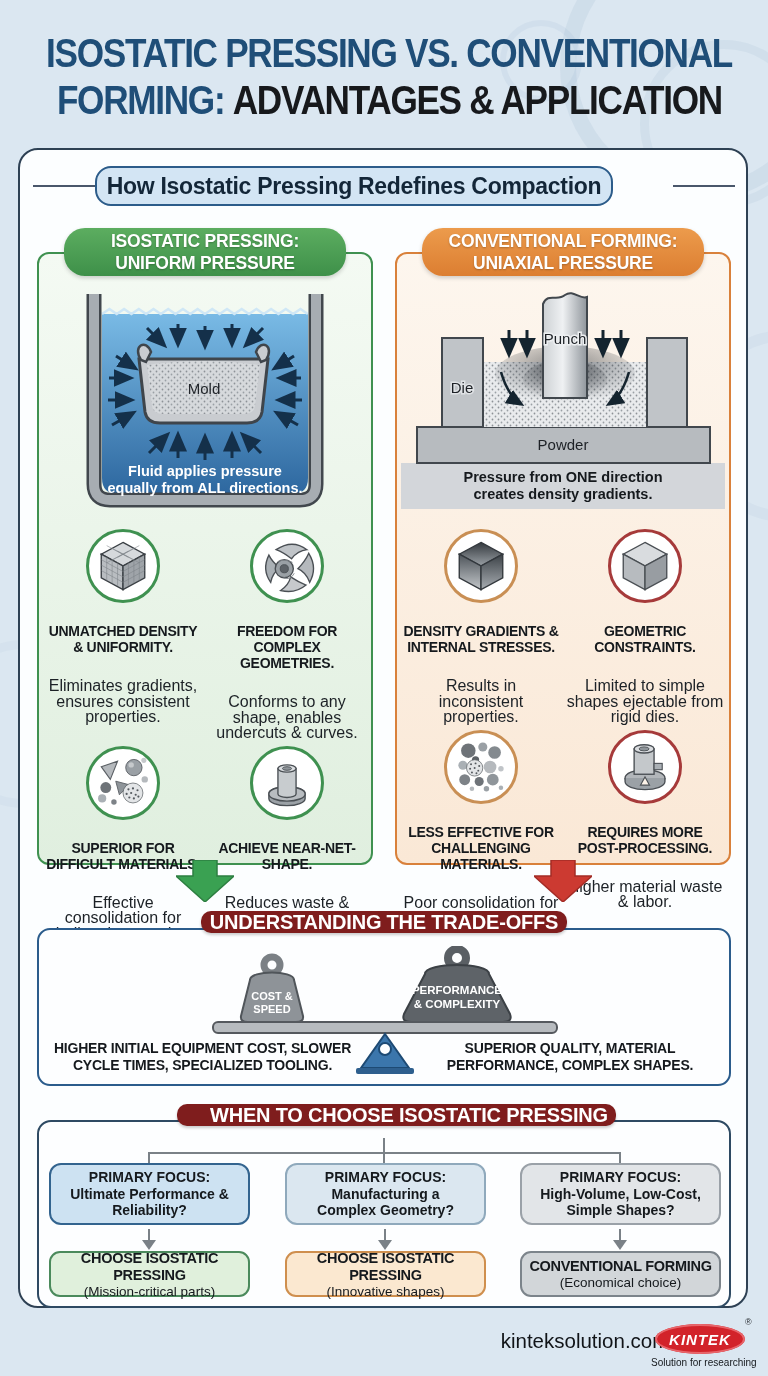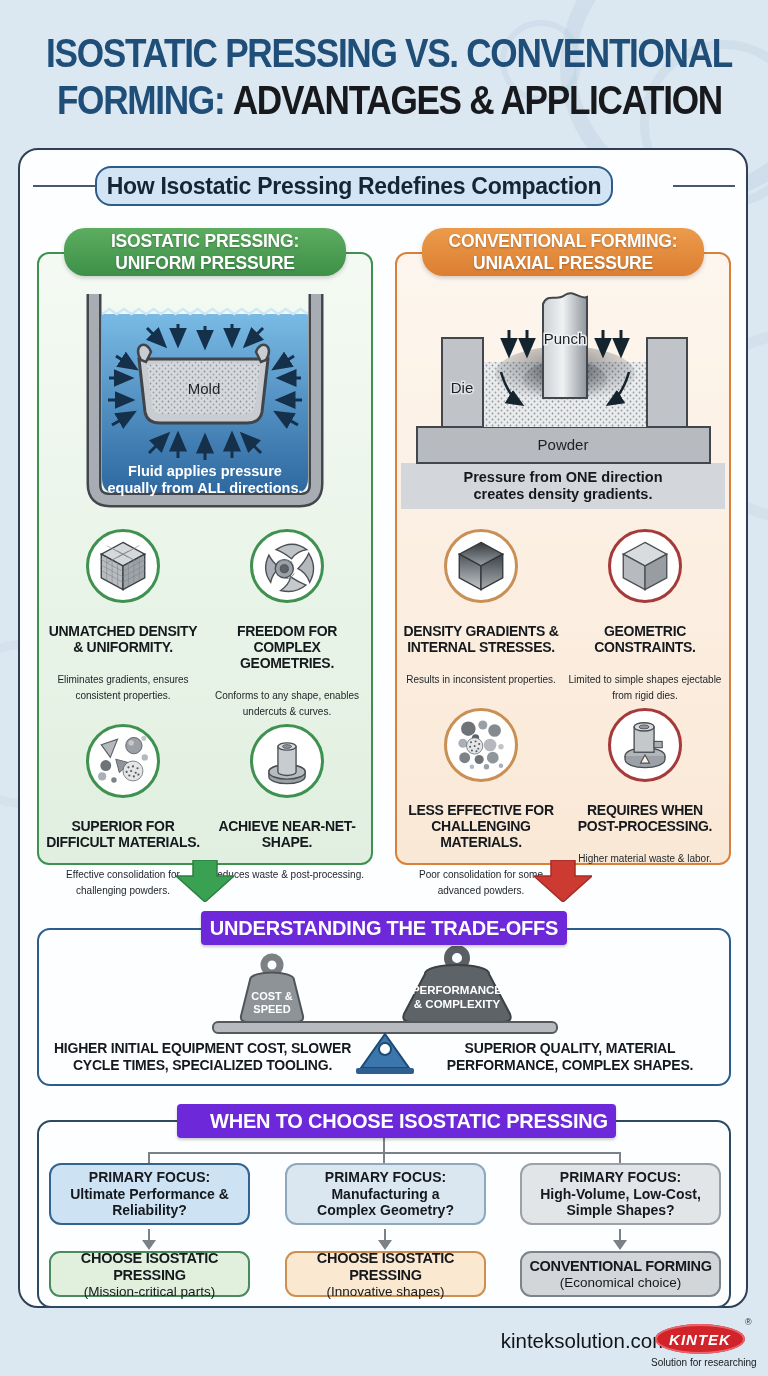--- a/index.html
+++ b/index.html
@@ -38,25 +38,25 @@
   
   .fgrid{width:328px;height:340px;display:grid;grid-template-columns:1fr 1fr;grid-template-rows:1fr 1fr;}
   .fgL{left:41px;top:524px;}
   .fgR{left:399px;top:524px;}
   .fcell{display:flex;flex-direction:column;align-items:center;text-align:center;padding:5px 3px 0 3px;gap:13px;}
   .fcircle{width:74px;height:74px;border-radius:50%;background:#fff;display:flex;align-items:center;justify-content:center;margin-bottom:7px;box-sizing:border-box;}
   .bgreen{border:3px solid #3f9150;}
   .btan{border:3px solid #c98f54;}
   .bmaroon{border:3px solid #a63a3a;}
   .ftitle{font-weight:bold;font-size:14px;line-height:16px;color:#15191d;letter-spacing:-0.3px;}
-  .fdesc{font-size:10px;line-height:15.5px;color:#1c2126;margin-top:4px;}
+  .fdesc{font-size:16px;line-height:15.5px;color:#1c2126;margin-top:10px;}
   
   .flowarrow{top:860px;}
   
-  .bandpill{height:34px;background:#6d28d9;border-radius:4px;display:flex;align-items:center;justify-content:center;
+  .bandpill{height:22px;background:#7f1d1d;border-radius:10px;display:flex;align-items:center;justify-content:center;
             color:#fff;font-weight:bold;font-size:20px;letter-spacing:-0.2px;z-index:5;box-shadow:0 2px 3px rgba(0,0,0,.2);}
   .topill{left:201px;top:911px;width:366px;}
   .tocard{left:37px;top:928px;width:694px;height:158px;background:#fdfeff;border:2px solid #2b5c8c;border-radius:13px;box-sizing:border-box;}
   .tocap{top:1040px;font-weight:bold;font-size:14px;line-height:17px;text-align:center;color:#15191d;letter-spacing:-0.2px;}
   .tocapL{left:45px;width:315px;}
   .tocapR{left:415px;width:310px;}
   
   .decpill{left:177px;top:1104px;width:414px;padding-left:25px;}
   .deccard{left:37px;top:1120px;width:694px;height:188px;background:#fdfeff;border:2px solid #2e4a63;border-radius:14px;box-sizing:border-box;}
   .vline{width:2px;background:#7a8187;}
@@ -374,21 +374,21 @@
         <svg width="58" height="58" viewBox="0 0 64 64">
           <ellipse cx="32" cy="44" rx="22" ry="9" fill="#b2b6ba" stroke="#4a4f54" stroke-width="1.5"></ellipse>
           <path d="M10,44 l0,4 a22,9 0 0 0 44,0 l0,-4" fill="#9ba1a6" stroke="#4a4f54" stroke-width="1.5"></path>
           <polygon points="27,52 37,52 32,43" fill="#fdf3e8" stroke="#4a4f54" stroke-width="1.2"></polygon>
           <rect x="20" y="12" width="22" height="28" fill="#c4c8cb" stroke="#4a4f54" stroke-width="1.5"></rect>
           <ellipse cx="31" cy="12" rx="11" ry="4.5" fill="#d9dcdf" stroke="#4a4f54" stroke-width="1.5"></ellipse>
           <ellipse cx="31" cy="12" rx="5.5" ry="2.2" fill="#8f959a" stroke="#4a4f54" stroke-width="1"></ellipse>
           <rect x="42" y="28" width="9" height="7" fill="#aab0b5" stroke="#4a4f54" stroke-width="1.2"></rect>
         </svg>
       </div>
-      <div class="ftitle">REQUIRES WHEN POST-PROCESSING.</div>
+      <div class="ftitle">REQUIRES MORE POST-PROCESSING.</div>
       <div class="fdesc">Higher material waste &amp; labor.</div>
     </div>
   </div>
 
   <svg class="abs flowarrow" style="left:176px;" width="58" height="42" viewBox="0 0 58 42">
     <polygon points="17,0 41,0 41,16 58,16 29,42 0,16 17,16" fill="#3aa152" stroke="#2d7f41" stroke-width="1.5"></polygon>
   </svg>
   <svg class="abs flowarrow" style="left:534px;" width="58" height="42" viewBox="0 0 58 42">
     <polygon points="17,0 41,0 41,16 58,16 29,42 0,16 17,16" fill="#cc3a31" stroke="#a32c26" stroke-width="1.5"></polygon>
   </svg>

